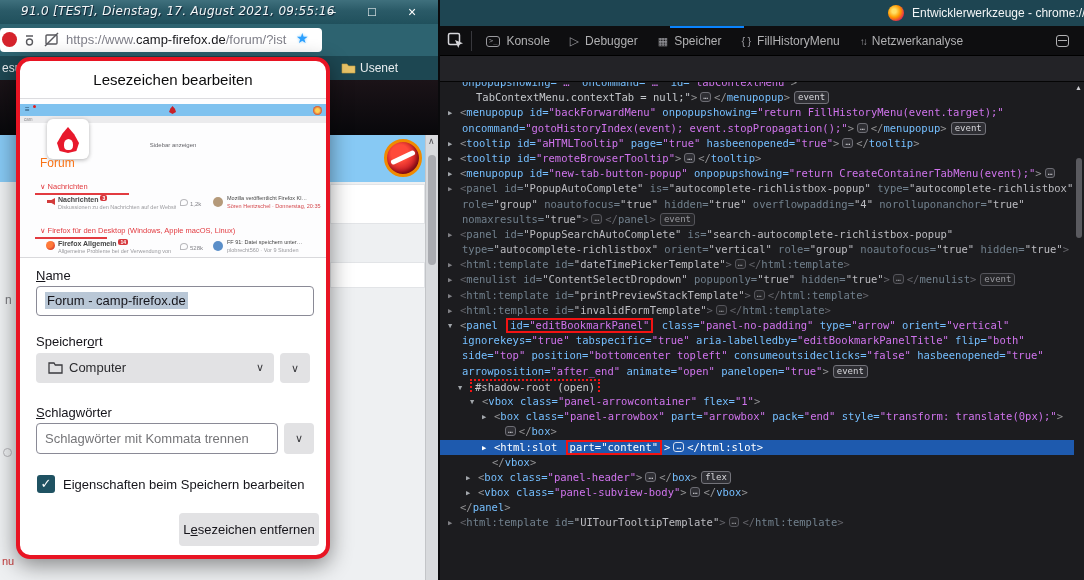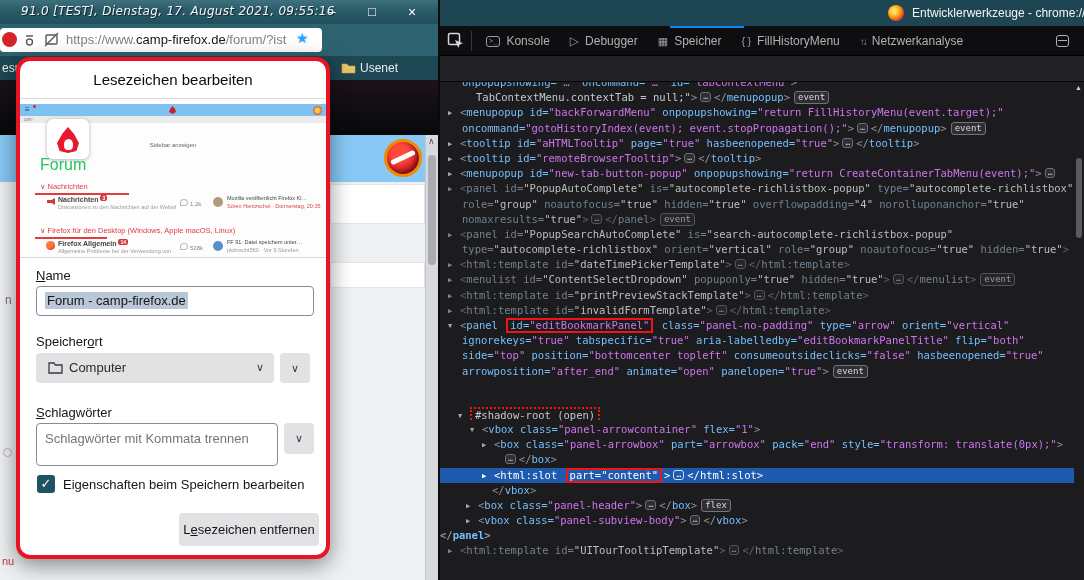--- a/index.html
+++ b/index.html
@@ -151,21 +151,21 @@
     <span class="abs" style="left:13px;top:1px;width:3px;height:3px;border-radius:50%;background:#e02020"></span>
     <span class="abs" style="left:149px;top:2px;width:7px;height:8px;background:#c82128;clip-path:polygon(50% 0,85% 35%,100% 75%,50% 100%,0 75%,20% 30%)"></span>
     <span class="abs" style="left:293px;top:2px;width:9px;height:9px;border-radius:50%;background:radial-gradient(circle,#ffce53 0 30%,#c01420 90%)"></span>
   </div>
   <div class="abs t-gray">cam</div>
   <div class="abs t-card">
     <span class="abs" style="left:10px;top:8px;width:22px;height:26px;background:#e8192c;clip-path:polygon(50% 0,78% 28%,100% 62%,88% 92%,50% 100%,12% 92%,0 62%,25% 25%)"></span>
     <span class="abs" style="left:17px;top:20px;width:9px;height:11px;background:#fff;border-radius:50% 50% 40% 40%"></span>
   </div>
   <div class="abs" style="left:20px;top:142px;width:306px;text-align:center;font-size:6px;color:#66666b">Sidebar anzeigen</div>
-  <div class="abs" style="left:40px;top:156px;font-size:16px;color:#22c55e">Forum</div>
+  <div class="abs" style="left:40px;top:156px;font-size:12px;color:#f97316">Forum</div>
   <div class="abs t-sec" style="left:40px;top:182px">∨ Nachrichten</div>
   <div class="abs t-bar" style="left:35px;top:193px;width:94px"></div>
   <span class="abs" style="left:47px;top:198px;width:8px;height:7px;background:#d23b3b;clip-path:polygon(0 30%,55% 30%,100% 0,100% 100%,55% 70%,0 70%)"></span>
   <div class="abs t-row-title" style="left:58px;top:195px"><span>Nachrichten</span> <span class="tbadge">3</span></div>
   <div class="abs t-desc" style="left:58px;top:204px;width:118px">Diskussionen zu den Nachrichten auf der Website</div>
   <div class="abs t-count" style="left:180px;top:199px">1,2k</div>
   <span class="abs t-av" style="left:213px;top:197px;background:#b59a7a"></span>
   <div class="abs t-desc" style="left:227px;top:195px;width:97px;color:#444">Mozilla veröffentlicht Firefox Kl…</div>
   <div class="abs t-meta-red" style="left:227px;top:203px;width:97px">Sören Hentzschel · Donnerstag, 20:35</div>
   <div class="abs t-sec" style="left:40px;top:226px">∨ Firefox für den Desktop (Windows, Apple macOS, Linux)</div>
@@ -185,21 +185,21 @@
   <div class="abs graybtn" style="left:36px;top:353px;width:238px;height:30px">
     <svg class="abs" style="left:12px;top:8px" width="15" height="13" viewBox="0 0 15 13">
         <path d="M1 2h5l1.3 2H14v8H1z" fill="none" stroke="#3a3a3e" stroke-width="1.3"></path>
       </svg>
     <span class="abs" style="left:33px;top:7px">Computer</span>
     <span class="abs chev" style="right:10px;top:8px">∨</span>
   </div>
   <div class="abs graybtn" style="left:280px;top:353px;width:30px;height:30px;text-align:center"><span class="chev" style="line-height:30px">∨</span></div>
 
   <div class="abs fldlabel" style="left:36px;top:405px"><span class="u">S</span><span>chlagwörter</span></div>
-  <div class="abs txtinput" style="left:36px;top:423px;width:242px;height:43px;line-height:29px;color:#757578">Schlagwörter mit Kommata trennen</div>
+  <div class="abs txtinput" style="left:36px;top:423px;width:242px;height:31px;line-height:29px;color:#757578">Schlagwörter mit Kommata trennen</div>
   <div class="abs graybtn" style="left:284px;top:423px;width:30px;height:31px;text-align:center"><span class="chev" style="line-height:31px">∨</span></div>
 
   <div class="abs cb">✓</div>
   <div class="abs fldlabel" style="left:63px;top:477px">Eigenschaften beim Speichern bearbeiten</div>
 
   <div class="abs graybtn" style="left:179px;top:513px;width:140px;height:33px;line-height:33px;text-align:center;color:#15141a"><span>L</span><span class="u">e</span><span>sezeichen entfernen</span></div>
 
   
   <div class="abs" style="left:438px;top:0;width:2px;height:580px;background:#0a0a0c"></div>
   <div class="abs dt-win"></div>
@@ -264,29 +264,29 @@
         <div class="mline dim" style="padding-left: 8px;"><span class="sg-a">▶</span><span class="sg-p">&lt;</span><span class="sg-t">panel</span><span class="sg-n"> id=</span><span class="sg-v">"PopupSearchAutoComplete"</span><span class="sg-n"> is=</span><span class="sg-v">"search-autocomplete-richlistbox-popup"</span></div>
         <div class="mline dim" style="padding-left: 22px;"><span class="sg-n">type=</span><span class="sg-v">"autocomplete-richlistbox"</span><span class="sg-n"> orient=</span><span class="sg-v">"vertical"</span><span class="sg-n"> role=</span><span class="sg-v">"group"</span><span class="sg-n"> noautofocus=</span><span class="sg-v">"true"</span><span class="sg-n"> hidden=</span><span class="sg-v">"true"</span><span class="sg-p">&gt;</span></div>
         <div class="mline dim" style="padding-left: 8px;"><span class="sg-a">▶</span><span class="sg-p">&lt;</span><span class="sg-t">html:template</span><span class="sg-n"> id=</span><span class="sg-v">"dateTimePickerTemplate"</span><span class="sg-p">&gt;</span><span class="sg-el">…</span><span class="sg-p">&lt;/</span><span class="sg-t">html:template</span><span class="sg-p">&gt;</span></div>
         <div class="mline dim" style="padding-left: 8px;"><span class="sg-a">▶</span><span class="sg-p">&lt;</span><span class="sg-t">menulist</span><span class="sg-n"> id=</span><span class="sg-v">"ContentSelectDropdown"</span><span class="sg-n"> popuponly=</span><span class="sg-v">"true"</span><span class="sg-n"> hidden=</span><span class="sg-v">"true"</span><span class="sg-p">&gt;</span><span class="sg-el">…</span><span class="sg-p">&lt;/</span><span class="sg-t">menulist</span><span class="sg-p">&gt;</span><span class="sg-bd badge">event</span></div>
         <div class="mline dim" style="padding-left: 8px;"><span class="sg-a">▶</span><span class="sg-p">&lt;</span><span class="sg-t">html:template</span><span class="sg-n"> id=</span><span class="sg-v">"printPreviewStackTemplate"</span><span class="sg-p">&gt;</span><span class="sg-el">…</span><span class="sg-p">&lt;/</span><span class="sg-t">html:template</span><span class="sg-p">&gt;</span></div>
         <div class="mline dim" style="padding-left: 8px;"><span class="sg-a">▶</span><span class="sg-p">&lt;</span><span class="sg-t">html:template</span><span class="sg-n"> id=</span><span class="sg-v">"invalidFormTemplate"</span><span class="sg-p">&gt;</span><span class="sg-el">…</span><span class="sg-p">&lt;/</span><span class="sg-t">html:template</span><span class="sg-p">&gt;</span></div>
         <div class="mline" style="padding-left: 8px;"><span class="sg-a">▼</span><span class="sg-p">&lt;</span><span class="sg-t">panel</span><span class="sg-p"> </span><span class="rbox"><span class="sg-n">id=</span><span class="sg-v">"editBookmarkPanel"</span></span><span class="sg-n"> class=</span><span class="sg-v">"panel-no-padding"</span><span class="sg-n"> type=</span><span class="sg-v">"arrow"</span><span class="sg-n"> orient=</span><span class="sg-v">"vertical"</span></div>
         <div class="mline" style="padding-left: 22px;"><span class="sg-n">ignorekeys=</span><span class="sg-v">"true"</span><span class="sg-n"> tabspecific=</span><span class="sg-v">"true"</span><span class="sg-n"> aria-labelledby=</span><span class="sg-v">"editBookmarkPanelTitle"</span><span class="sg-n"> flip=</span><span class="sg-v">"both"</span></div>
         <div class="mline" style="padding-left: 22px;"><span class="sg-n">side=</span><span class="sg-v">"top"</span><span class="sg-n"> position=</span><span class="sg-v">"bottomcenter topleft"</span><span class="sg-n"> consumeoutsideclicks=</span><span class="sg-v">"false"</span><span class="sg-n"> hasbeenopened=</span><span class="sg-v">"true"</span></div>
         <div class="mline" style="padding-left: 22px;"><span class="sg-n">arrowposition=</span><span class="sg-v">"after_end"</span><span class="sg-n"> animate=</span><span class="sg-v">"open"</span><span class="sg-n"> panelopen=</span><span class="sg-v">"true"</span><span class="sg-p">&gt;</span><span class="sg-bd badge">event</span></div>
-        <div class="mline" style="padding-left: 18px; margin-top: 28px;"><span class="sg-a">▼</span><span class="dbox"><span class="sg-sr">#shadow-root (open)</span></span></div>
+        <div class="mline" style="padding-left: 18px;"><span class="sg-a">▼</span><span class="dbox"><span class="sg-sr">#shadow-root (open)</span></span></div>
         <div class="mline" style="padding-left: 30px;"><span class="sg-a">▼</span><span class="sg-p">&lt;</span><span class="sg-t">vbox</span><span class="sg-n"> class=</span><span class="sg-v">"panel-arrowcontainer"</span><span class="sg-n"> flex=</span><span class="sg-v">"1"</span><span class="sg-p">&gt;</span></div>
         <div class="mline" style="padding-left: 42px;"><span class="sg-a">▶</span><span class="sg-p">&lt;</span><span class="sg-t">box</span><span class="sg-n"> class=</span><span class="sg-v">"panel-arrowbox"</span><span class="sg-n"> part=</span><span class="sg-v">"arrowbox"</span><span class="sg-n"> pack=</span><span class="sg-v">"end"</span><span class="sg-n"> style=</span><span class="sg-v">"transform: translate(0px);"</span><span class="sg-p">&gt;</span></div>
         <div class="mline" style="padding-left: 62px;"><span class="sg-el">…</span><span class="sg-p">&lt;/</span><span class="sg-t">box</span><span class="sg-p">&gt;</span></div>
         <div class="mline sel" style="padding-left: 42px;"><span class="sg-a">▶</span><span class="sg-p">&lt;</span><span class="sg-t">html:slot</span><span class="sg-p"> </span><span class="rbox"><span class="sg-n">part=</span><span class="sg-v">"content"</span></span><span class="sg-p">&gt;</span><span class="sg-el">…</span><span class="sg-p">&lt;/</span><span class="sg-t">html:slot</span><span class="sg-p">&gt;</span></div>
         <div class="mline" style="padding-left: 52px;"><span class="sg-p">&lt;/</span><span class="sg-t">vbox</span><span class="sg-p">&gt;</span></div>
         <div class="mline" style="padding-left: 26px;"><span class="sg-a">▶</span><span class="sg-p">&lt;</span><span class="sg-t">box</span><span class="sg-n"> class=</span><span class="sg-v">"panel-header"</span><span class="sg-p">&gt;</span><span class="sg-el">…</span><span class="sg-p">&lt;/</span><span class="sg-t">box</span><span class="sg-p">&gt;</span><span class="sg-bd badge">flex</span></div>
         <div class="mline" style="padding-left: 26px;"><span class="sg-a">▶</span><span class="sg-p">&lt;</span><span class="sg-t">vbox</span><span class="sg-n"> class=</span><span class="sg-v">"panel-subview-body"</span><span class="sg-p">&gt;</span><span class="sg-el">…</span><span class="sg-p">&lt;/</span><span class="sg-t">vbox</span><span class="sg-p">&gt;</span></div>
-        <div class="mline" style=" font-weight: bold;"><span class="sg-p">&lt;/</span><span class="sg-t">panel</span><span class="sg-p">&gt;</span></div>
+        <div class="mline" style="padding-left: 20px;"><span class="sg-p">&lt;/</span><span class="sg-t">panel</span><span class="sg-p">&gt;</span></div>
         <div class="mline dim" style="padding-left: 8px;"><span class="sg-a">▶</span><span class="sg-p">&lt;</span><span class="sg-t">html:template</span><span class="sg-n"> id=</span><span class="sg-v">"UITourTooltipTemplate"</span><span class="sg-p">&gt;</span><span class="sg-el">…</span><span class="sg-p">&lt;/</span><span class="sg-t">html:template</span><span class="sg-p">&gt;</span></div>
       </div>
     </div>
   <div class="abs dt-scroll">
     <div class="abs" style="left:1px;top:2px;font-size:7px;color:#cfcfd3">▲</div>
     <div class="abs" style="left:2px;top:76px;width:6px;height:80px;background:#5a5a5f;border-radius:3px"></div>
   </div>
 
 </div>
 

